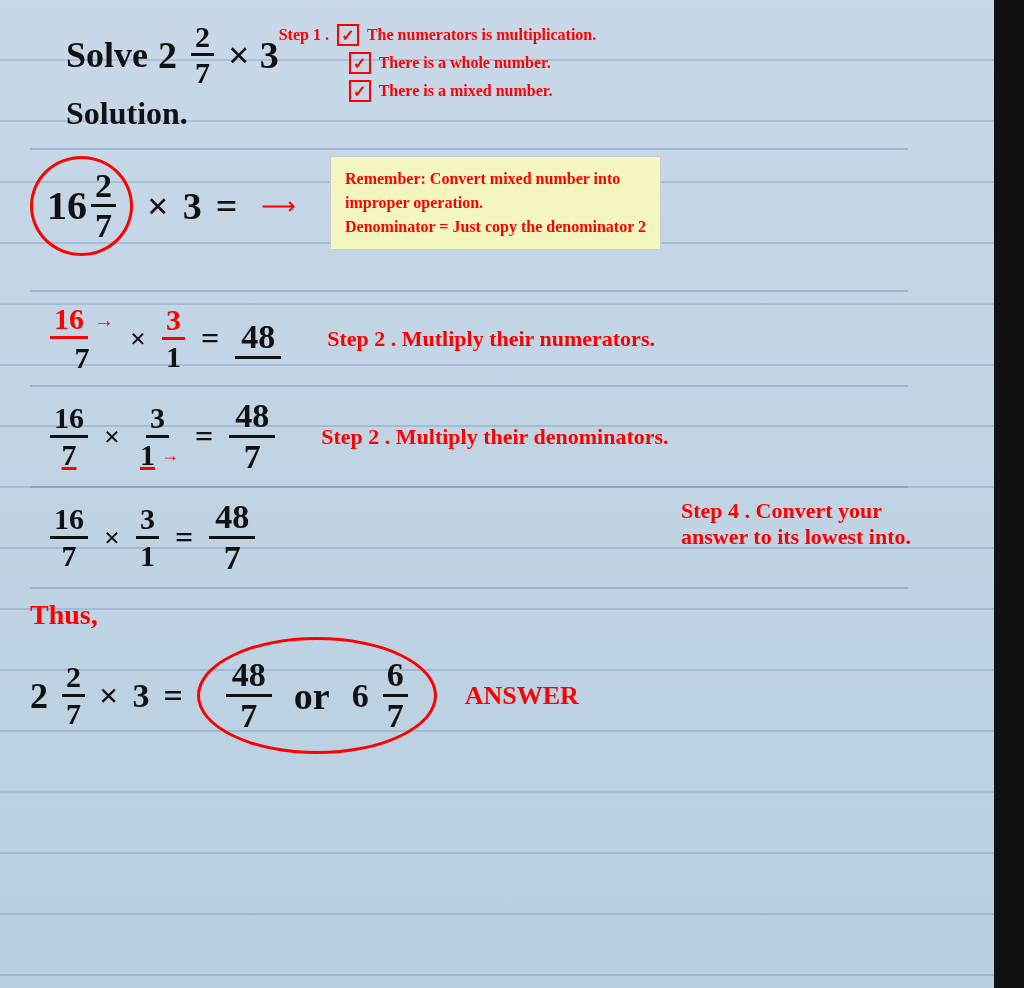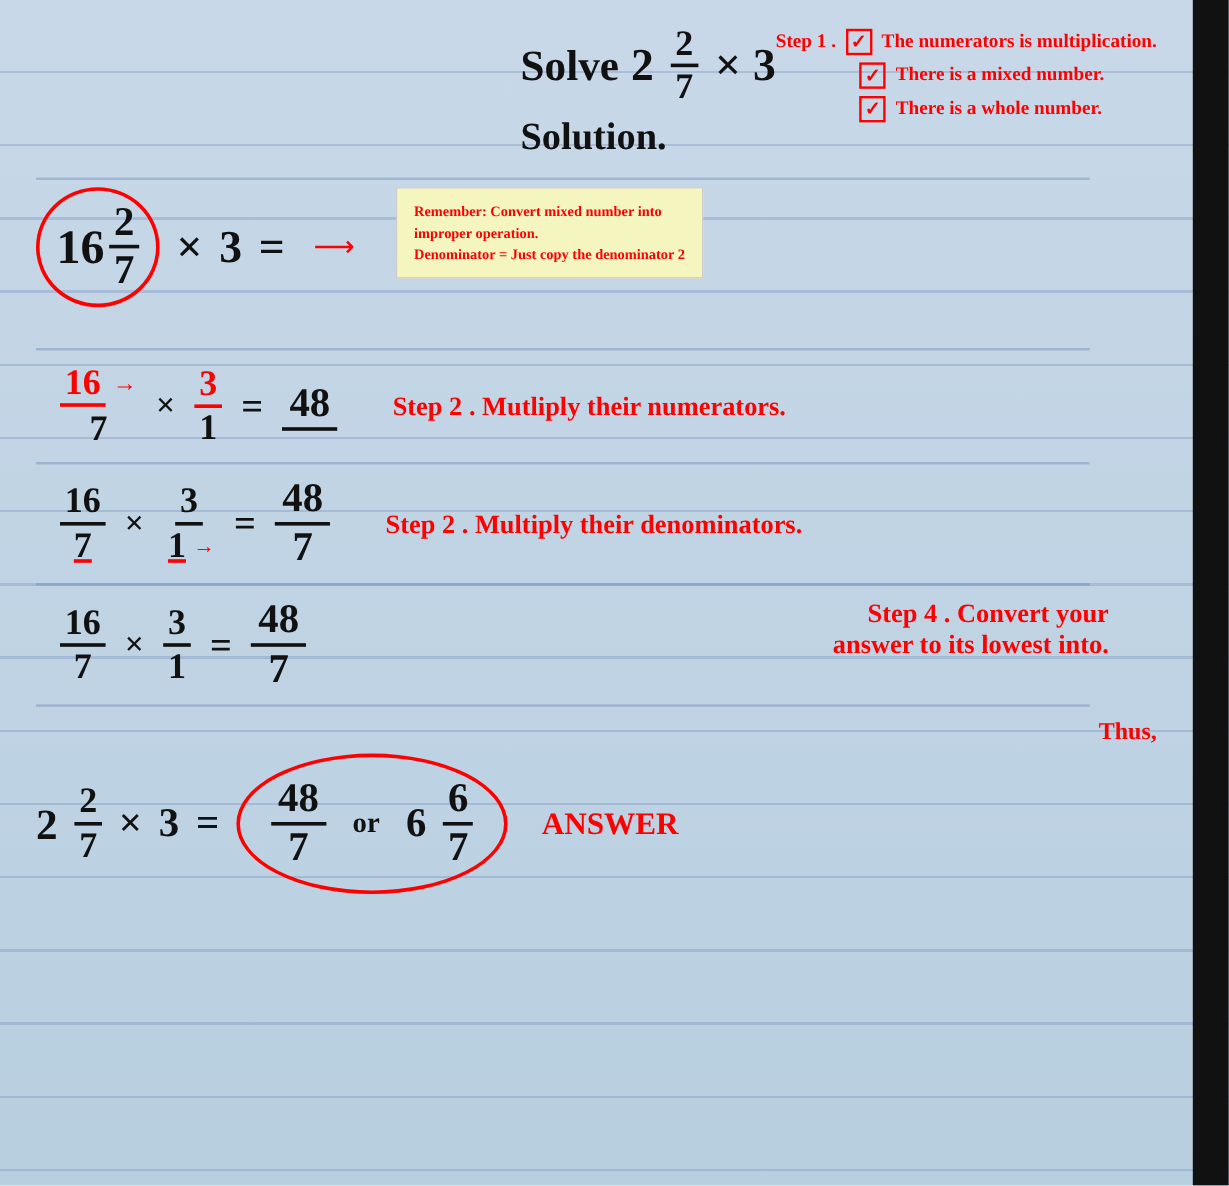--- a/index.html
+++ b/index.html
@@ -41,22 +41,23 @@
       top: 0; left: 0;
       width: 994px;
       height: 988px;
       padding: 20px 30px;
     }
 
     
     .header-row {
       display: flex;
       align-items: flex-start;
-      justify-content: flex-end;
+      justify-content: flex-start;
       margin-bottom: 4px;
+      margin-left: 36px;
     }
 
     .solve-text {
       font-size: 36px;
       font-weight: bold;
       color: #111;
       display: flex;
       align-items: center;
       gap: 10px;
     }
@@ -182,21 +183,21 @@
       font-size: 38px;
       font-weight: bold;
       color: #111;
     }
 
     
     .remember-box {
       background: #f5f5c0;
       border: 1.5px solid #ccc;
       padding: 10px 14px;
-      font-size: 12px;
+      font-size: 16px;
       font-weight: bold;
       color: red;
       max-width: 370px;
       line-height: 1.5;
       position: absolute;
       left: 300px;
       top: 0;
     }
 
     
@@ -213,25 +214,24 @@
       color: red;
       margin-left: 30px;
     }
 
     
     .thus-row {
       margin-top: 10px;
     }
 
     .thus-label {
-      font-size: 20px;
+      font-size: 28px;
       font-weight: bold;
       color: red;
       margin-bottom: 6px;
-      text-align: right;
     }
 
     .answer-row {
       display: flex;
       align-items: center;
       gap: 14px;
     }
 
     .answer-circle {
       border: 3px solid red;
@@ -292,25 +292,25 @@
     </div>
 
     <div class="step1-panel">
       <div class="step1-item">
         <span>Step 1 .</span>
         <span class="checkbox-icon"></span>
         <span>The numerators is multiplication.</span>
       </div>
       <div class="step1-item" style="padding-left:70px;">
         <span class="checkbox-icon"></span>
-        <span>There is a mixed number.</span>
+        <span>There is a whole number.</span>
       </div>
       <div class="step1-item" style="padding-left:70px;">
         <span class="checkbox-icon"></span>
-        <span>There is a whole number.</span>
+        <span>There is a mixed number.</span>
       </div>
     </div>
   </div>
 
   <div class="divider-line"></div>
 
   <div style="position:relative; margin-bottom: 14px; min-height: 120px;">
     <div class="eq-row-1">
       <div class="circled-mixed">
         <span class="whole-num" style="font-size:40px; font-weight:bold; color:#111;">16</span>
@@ -407,21 +407,21 @@
         <span style="font-size:30px; font-weight:bold; color:#111; border-bottom:3px solid #111; padding:0 4px;">3</span>
         <span style="font-size:30px; font-weight:bold; color:#111; padding:0 4px;">1</span>
       </div>
       <span class="eq-small">=</span>
       <div style="display:flex; flex-direction:column; align-items:center;">
         <span style="font-size:34px; font-weight:bold; color:#111; border-bottom:3px solid #111; padding:0 6px;">48</span>
         <span style="font-size:34px; font-weight:bold; color:#111; padding:0 6px;">7</span>
       </div>
     </div>
 
-    <div style="text-align:right; margin-right:40px;">
+    <div style="margin-right:53px;">
       <div class="step-label" style="margin-left:0;">Step 4 . Convert your</div>
       <div class="step-label" style="margin-left:0;">answer to its lowest into.</div>
     </div>
   </div>
 
   <div class="divider-line"></div>
 
   <div class="thus-row">
     <div class="thus-label">Thus,</div>
 
@@ -434,21 +434,21 @@
       </div>
       <span style="font-size:34px; font-weight:bold; color:#111;">×</span>
       <span style="font-size:34px; font-weight:bold; color:#111;">3</span>
       <span style="font-size:34px; font-weight:bold; color:#111;">=</span>
 
       <div class="answer-circle">
         <div style="display:flex; flex-direction:column; align-items:center;">
           <span style="font-size:34px; font-weight:bold; color:#111; border-bottom:3px solid #111; padding:0 6px;">48</span>
           <span style="font-size:34px; font-weight:bold; color:#111; padding:0 6px;">7</span>
         </div>
-        <span style="font-size:24px; font-weight:bold; color:#111; margin:0 8px;text-align:center;">or</span>
+        <span style="font-size:38px; font-weight:bold; color:#111; margin:0 8px;text-align:center;">or</span>
         <span style="font-size:34px; font-weight:bold; color:#111;">6</span>
         <div style="display:flex; flex-direction:column; align-items:center;">
           <span style="font-size:34px; font-weight:bold; color:#111; border-bottom:3px solid #111; padding:0 4px;">6</span>
           <span style="font-size:34px; font-weight:bold; color:#111; padding:0 4px;">7</span>
         </div>
       </div>
 
       <span class="answer-label">ANSWER</span>
     </div>
   </div>

